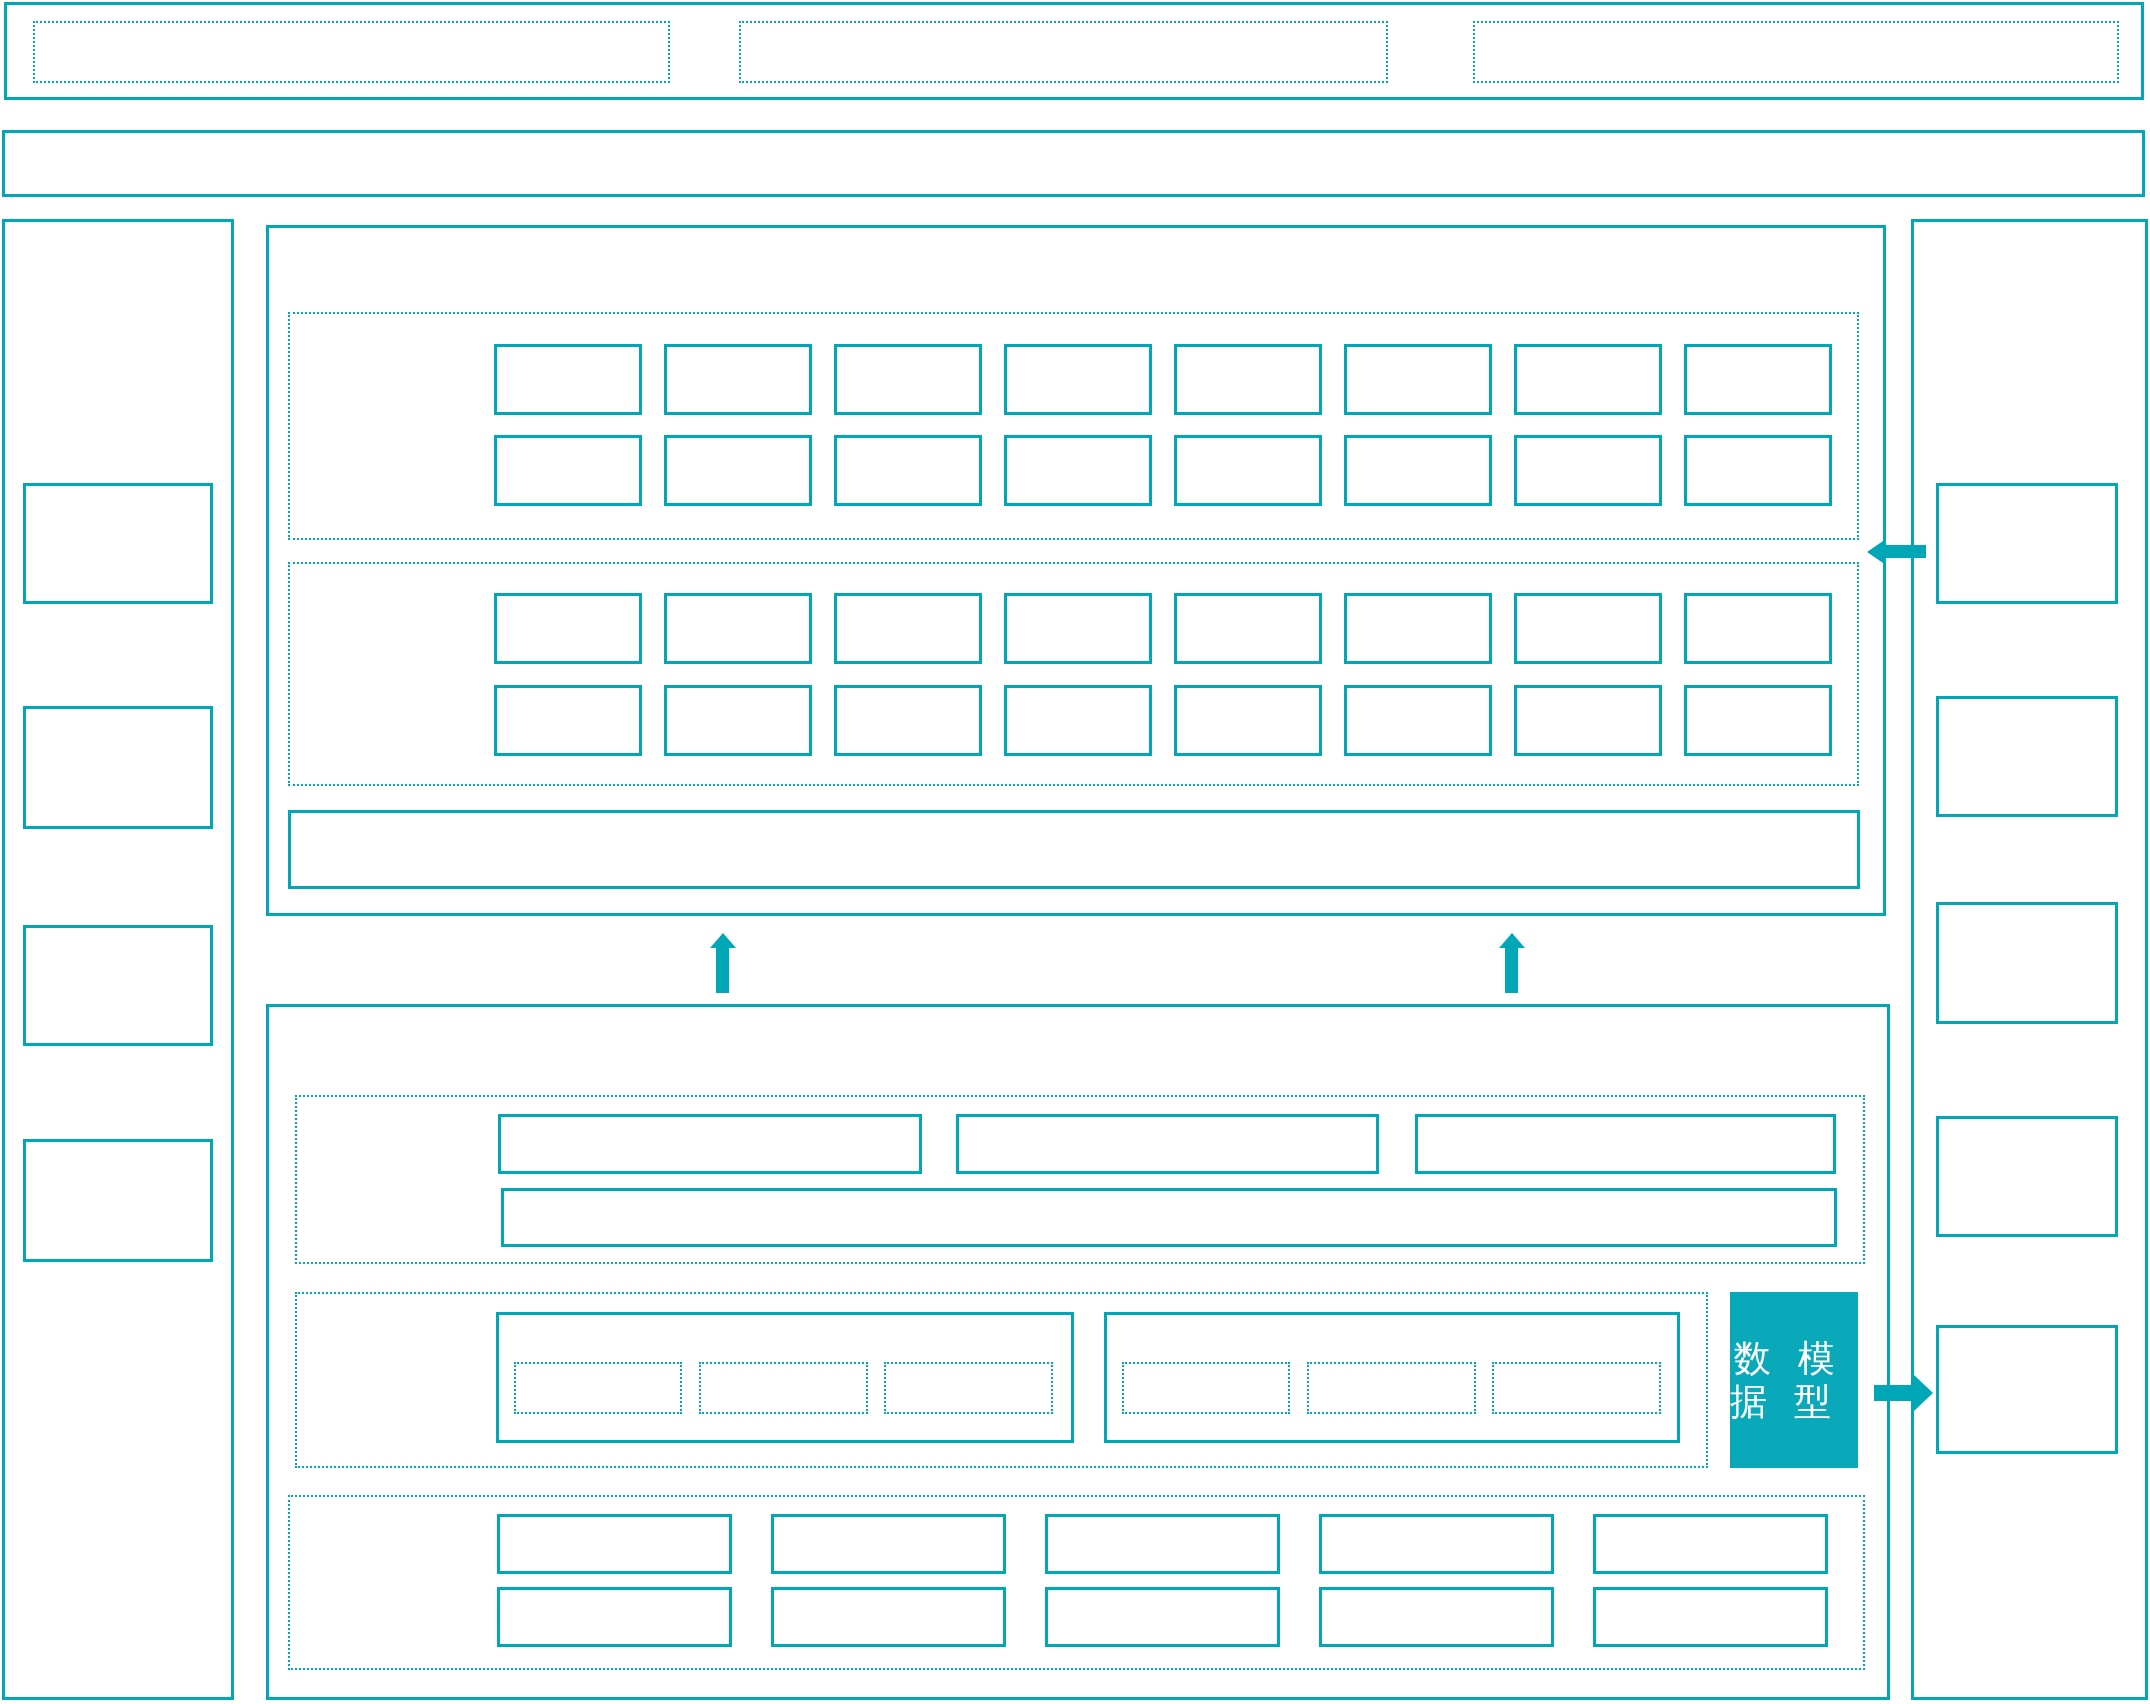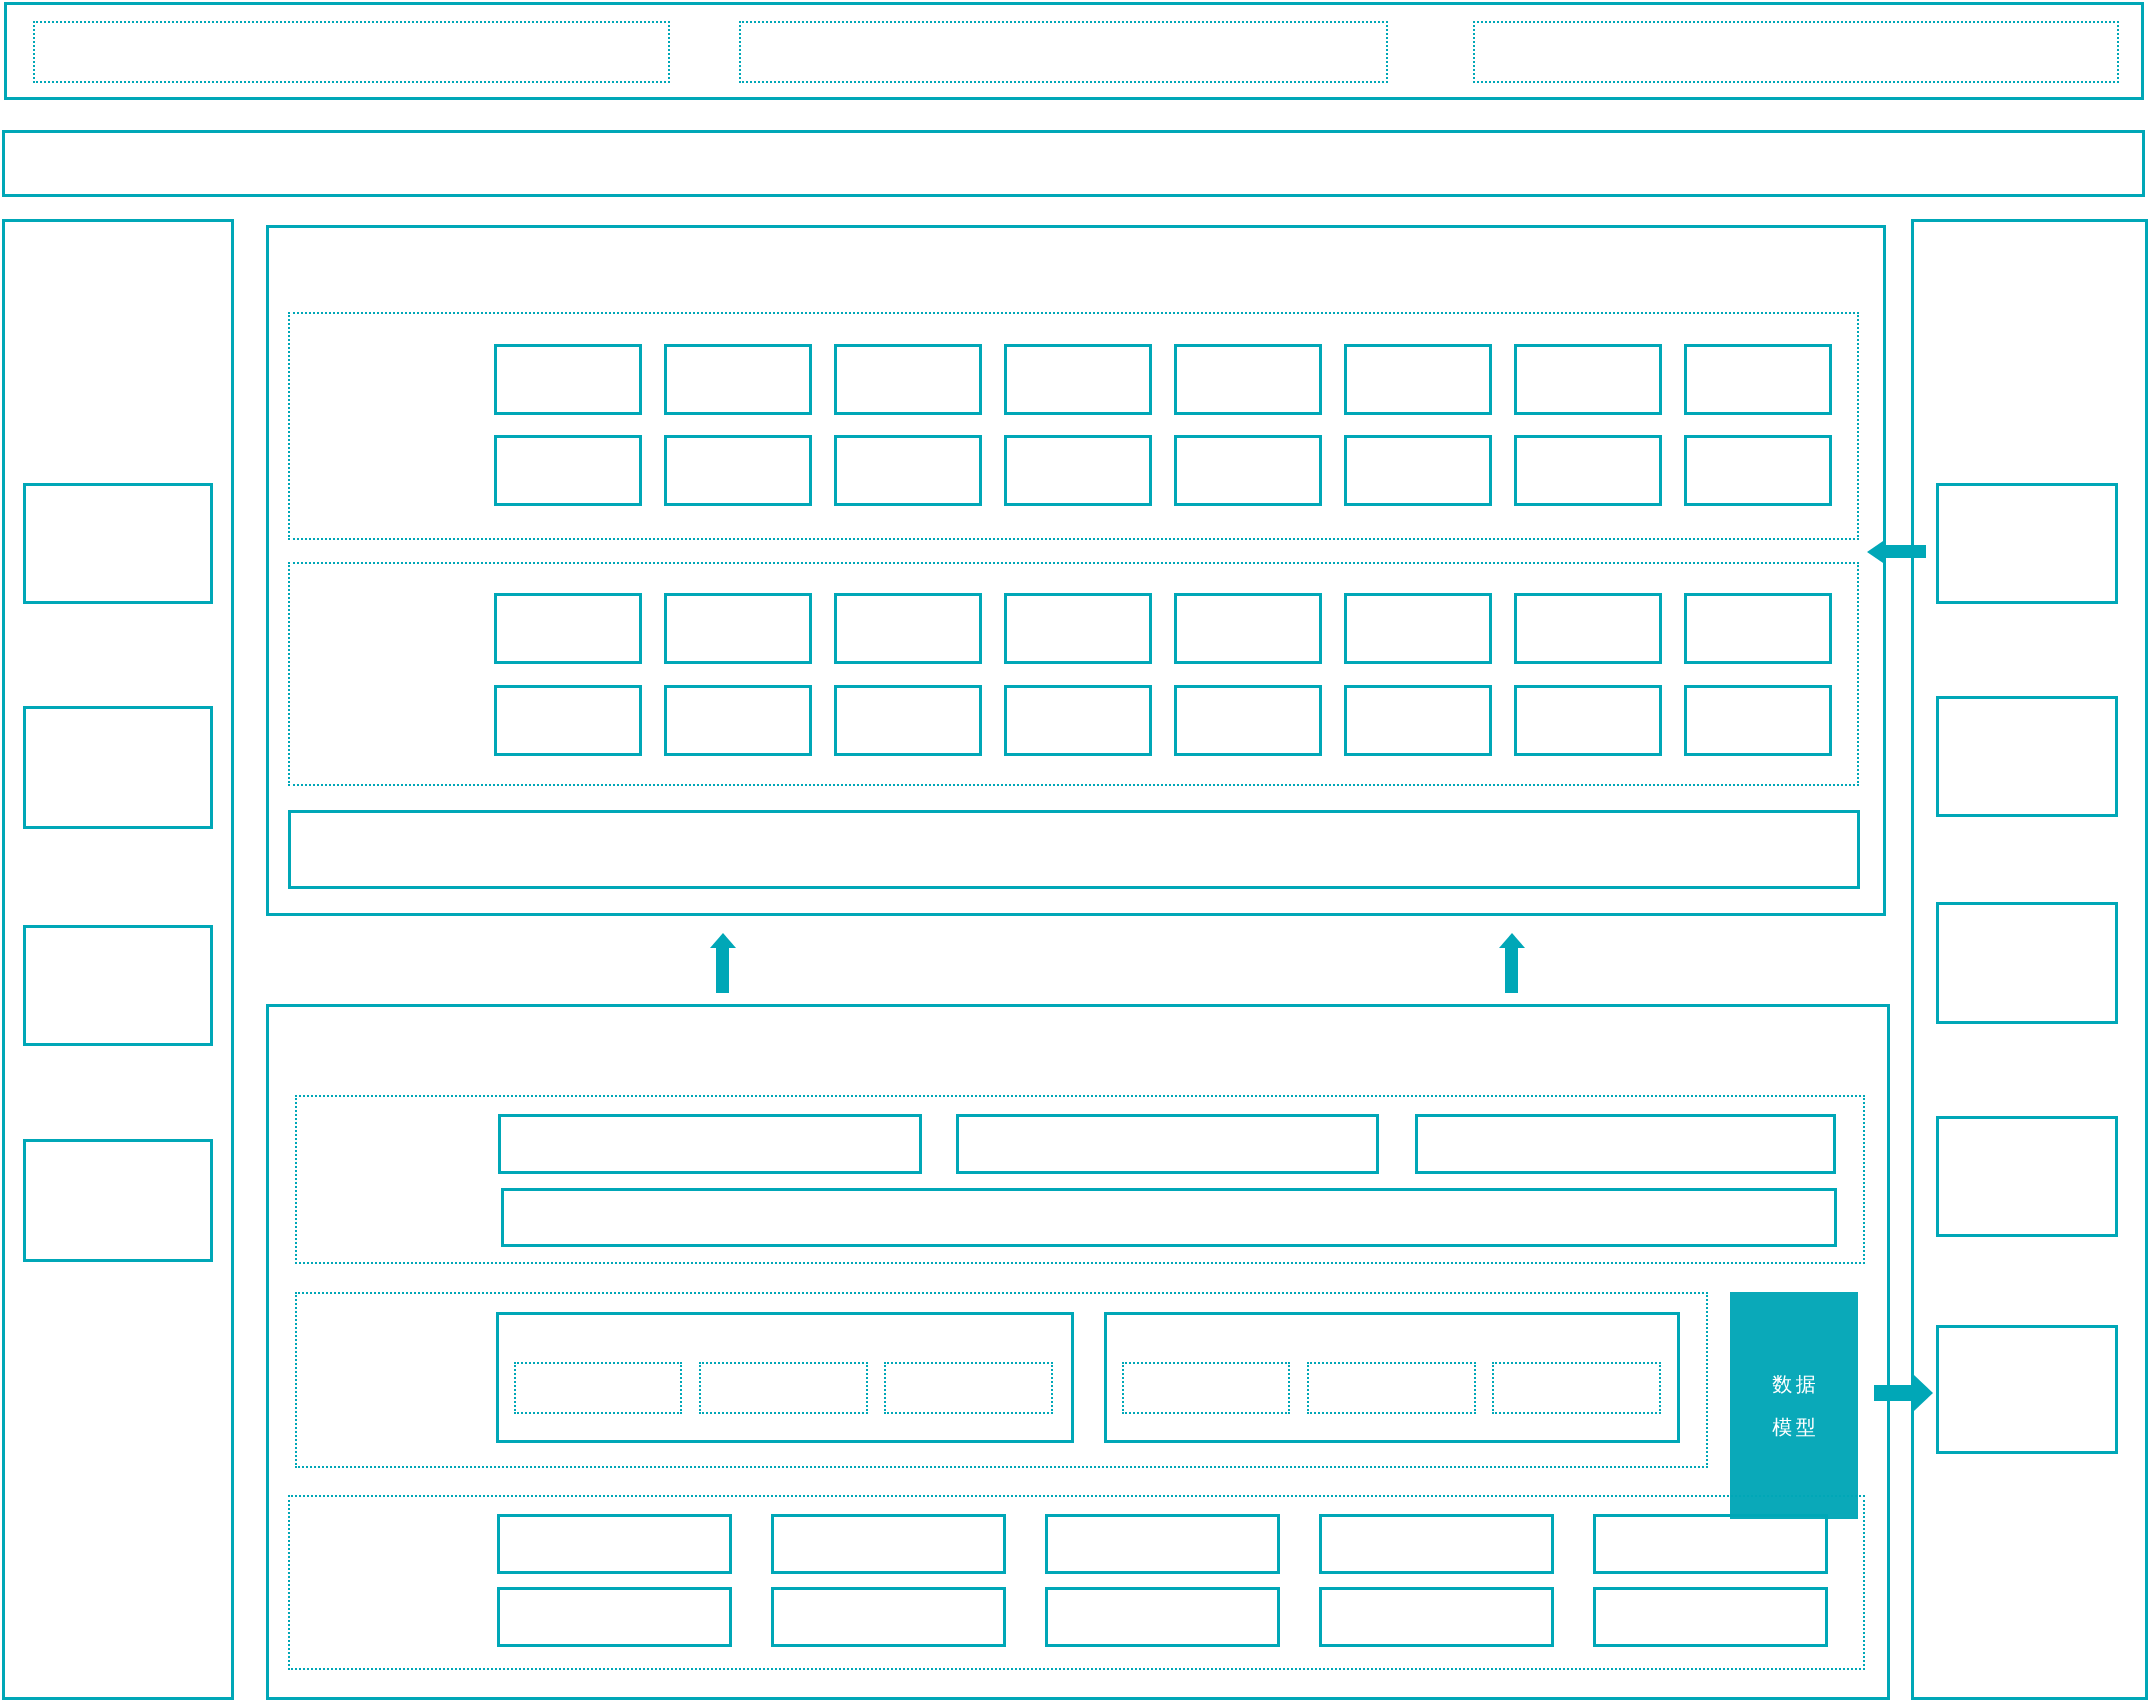--- a/index.html
+++ b/index.html
@@ -66,24 +66,24 @@
   .in2 { left: 200px; width: 169px; }
   .in3 { left: 385px; width: 169px; }
   .lo-sect3 { left: 19.3px; top: 488px; width: 1577px; height: 175px; }
   .grid5 { position: absolute; left: 207px; display: flex; gap: 39px; }
   .grid5 > div { width: 235px; height: 60px; border: 3.7px solid #00a7b7; }
   .s3r1 { top: 17px; }
   .s3r2 { top: 90px; }
 
   
   .data-model-box {
-    left: 1461px; top: 285px; width: 128px; height: 227px;
+    left: 1461px; top: 285px; width: 128px; height: 176px;
     background: #0aa9b9;
-    display: flex; flex-direction: column; align-items: center; justify-content: center;
-    color: #ffffff; font-size: 20px; line-height: 43px;
+    display: flex; align-items: center; justify-content: center;
+    color: #ffffff; font-size: 37px; line-height: 43px;
     font-weight: 300; letter-spacing: 3.7px; text-indent: 3.7px;
   }
 
   
   .arrow-up { width: 27px; height: 59px; }
   .arrow-up .head {
     width: 0; height: 0; margin: 0 auto;
     border-left: 13.4px solid transparent; border-right: 13.4px solid transparent;
     border-bottom: 15px solid #00a7b7;
   }

